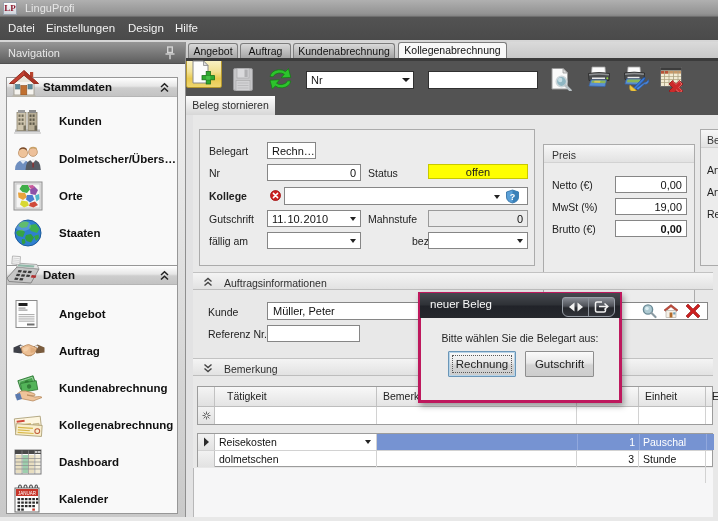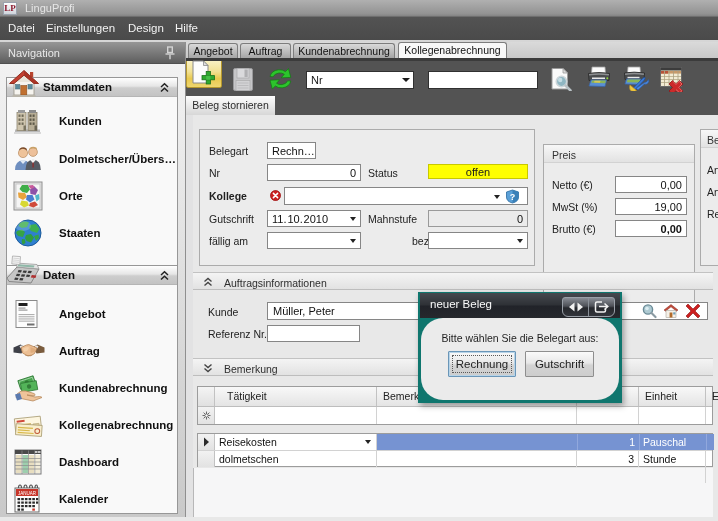--- a/index.html
+++ b/index.html
@@ -53,23 +53,23 @@
 
 
 #grid { position:absolute; left:197px; top:386px; width:516px; background:#fff; border:1px solid #9c9c9c; }
 .grow { position:relative; width:100%; }
 .gcell { position:absolute; top:0; height:100%; border-right:1px solid #d2d2d2; font-size:10.5px; color:#111; padding:3px 0 0 6px; }
 .ghead { background:linear-gradient(#f8f8f8,#e4e4e4); border-bottom:1px solid #bdbdbd; }
 .ghead .gcell { border-right:1px solid #c2c2c2; color:#222; }
 .ind { position:absolute; left:0; top:0; width:17px; height:100%; background:linear-gradient(#f2f2f2,#e2e2e2); border-right:1px solid #c2c2c2; }
 
 
-#dlg { position:absolute; left:418px; top:292px; width:204px; height:111px; background:#0f766e; box-shadow:2px 3px 6px rgba(0,0,0,0.35); }
+#dlg { position:absolute; left:418px; top:292px; width:204px; height:111px; background:#be185d; box-shadow:2px 3px 6px rgba(0,0,0,0.35); }
 #dlgtitle { position:absolute; left:2px; top:1px; right:2px; height:25px; background:linear-gradient(#46494f,#2e3136 48%,#212329 52%,#26282d); color:#fff; }
-#dlgbody { position:absolute; left:3px; top:26px; right:3px; bottom:3px; background:#ebebeb;border-radius:22px; }
+#dlgbody { position:absolute; left:3px; top:26px; right:3px; bottom:3px; background:#ebebeb; }
 .dbtn { position:absolute; top:59px; height:26px; background:linear-gradient(#fafafa,#e8e8e8 45%,#d3d3d3 55%,#cdcdcd); border:1px solid #8e8e8e; border-radius:1px; font-size:11.5px; color:#222; text-align:center; line-height:24px; }
 </style>
 </head>
 <body>
 
 <div id="titlebar" class="abs">
     <div class="logo">LP</div>
     <div class="ttl">LinguProfi</div>
   </div>
 <div id="menubar" class="abs">

